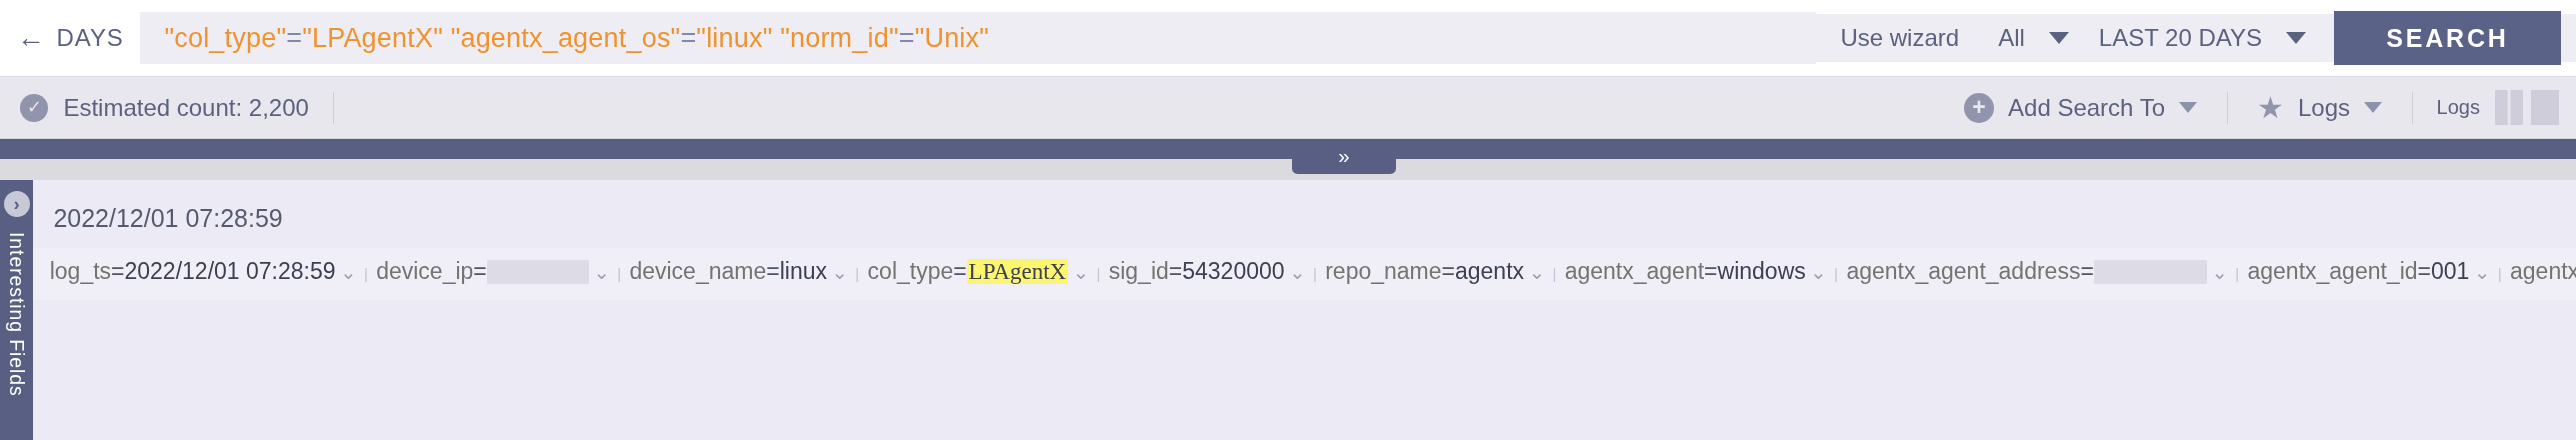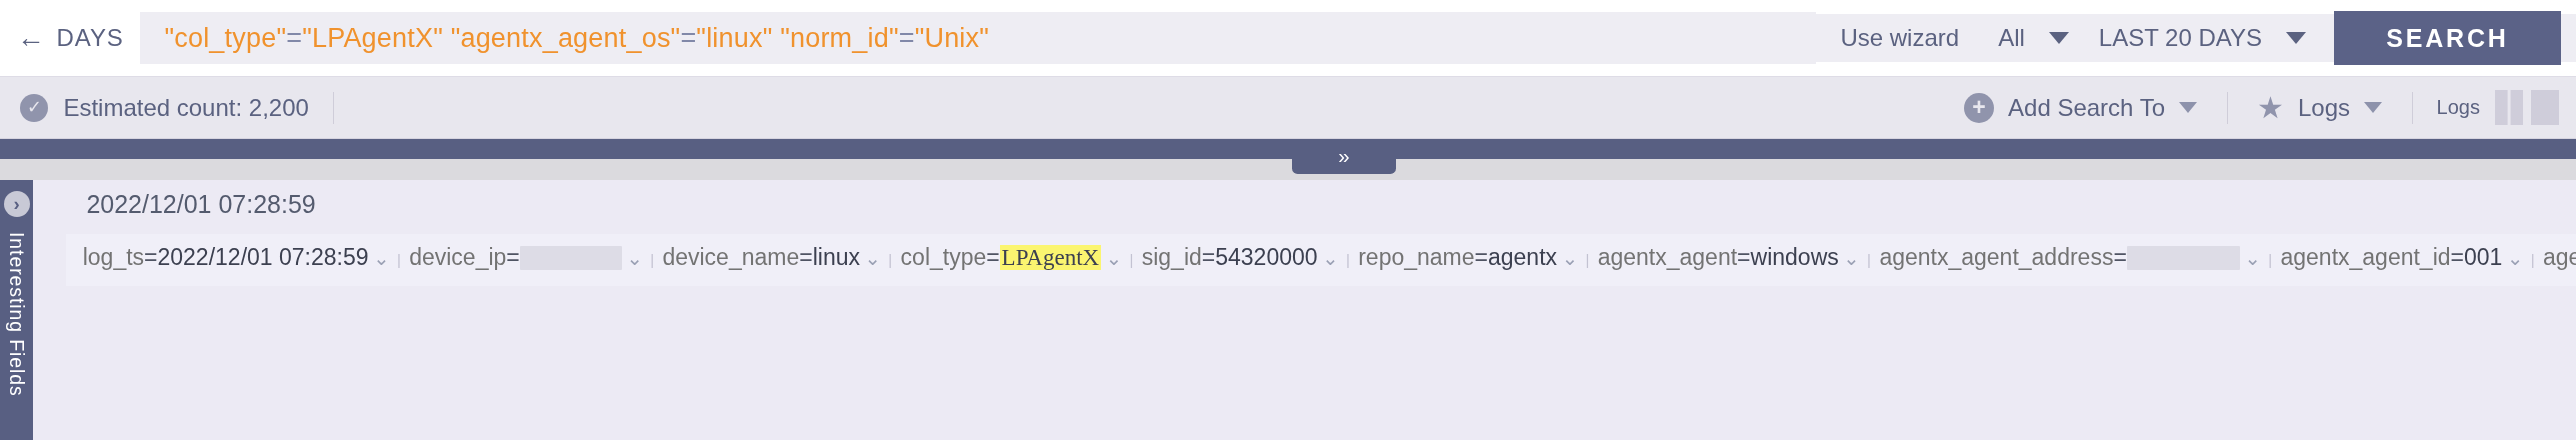--- a/index.html
+++ b/index.html
@@ -256,23 +256,22 @@
     letter-spacing: 0.9px;
     margin: 15px auto 0 auto;
     color: #ffffff;
     white-space: nowrap;
     display: block;
     text-align: left;
   }
 
   .content {
     flex: 1 1 auto;
-    padding: 10px 0 0 0;
+    padding: 24px 0 0 0;
     overflow: hidden;
-    margin-left: 33px;
   }
   .ts-line {
     font-size: 25px;
     color: #545b6e;
     padding: 0 0 15px 20.4px;
   }
   .fields-box {
     background: #f0eff8;
     padding: 5.6px 13px 9.3px 16.7px;
     line-height: 1.58;

